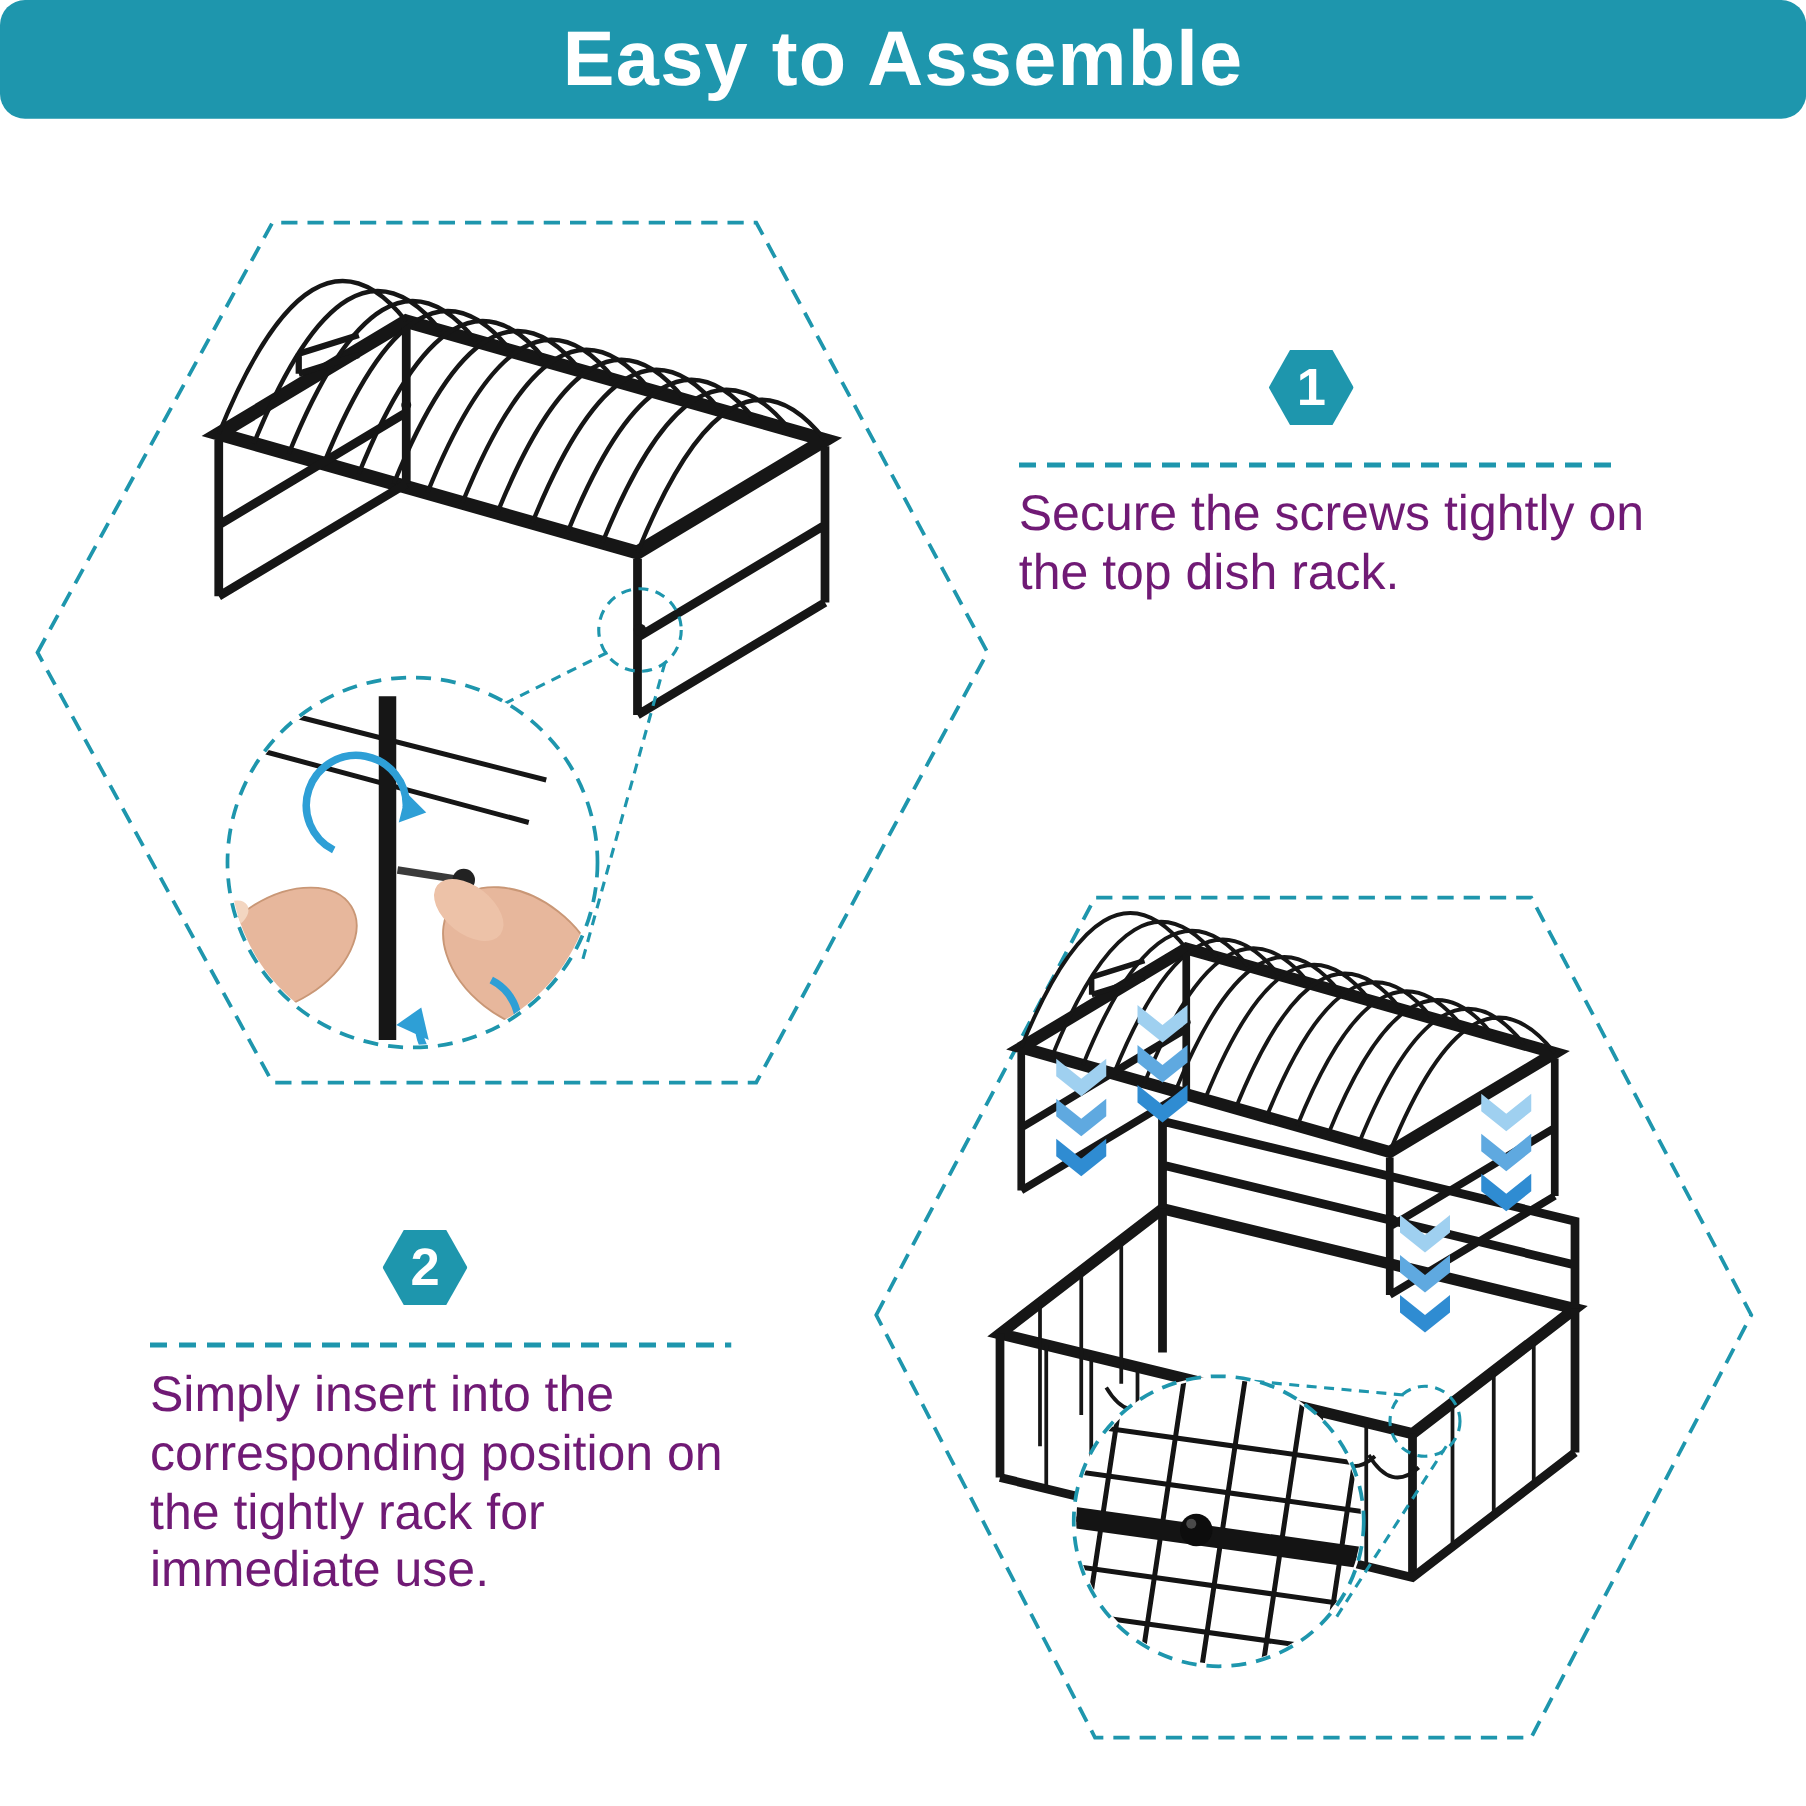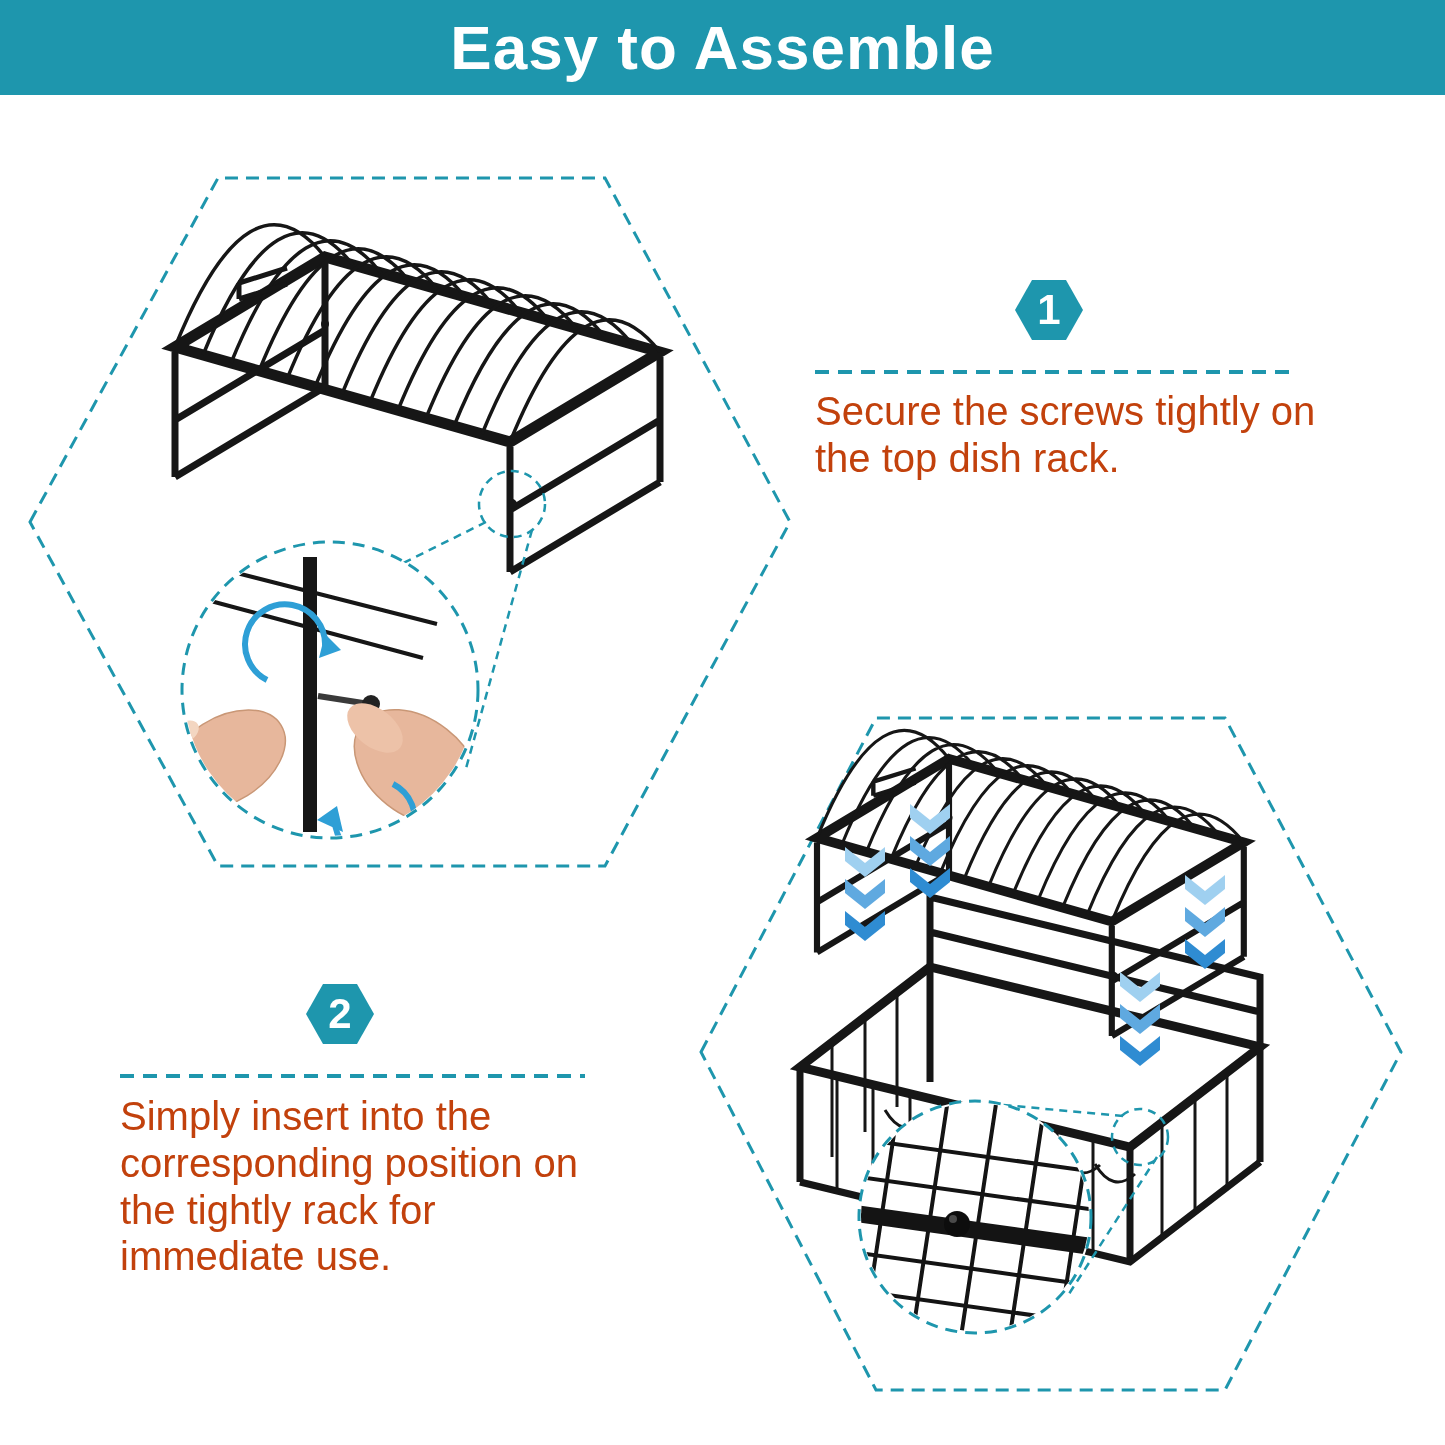--- a/index.html
+++ b/index.html
@@ -2,38 +2,38 @@
 <html><head>
 <meta charset="utf-8">
 <style>
   html,body{margin:0;padding:0;}
   body{
     width:1445px;height:1445px;position:relative;overflow:hidden;
     background:#ffffff;font-family:"Liberation Sans",sans-serif;
   }
   .banner{
     position:absolute;left:0;top:0;width:1445px;height:95px;
-    background:#1E96AD;display:flex;align-items:center;justify-content:center;
+    background:#1E96AD;display:flex;align-items:center;justify-content:center;border-radius:20px;
   }
   .banner .title{
     color:#ffffff;font-size:62px;font-weight:700;letter-spacing:1px;
   }
   .hexfig{position:absolute;}
   .badge{
     position:absolute;width:68px;height:60px;background:#1E96AD;
     clip-path:polygon(25% 0,75% 0,100% 50%,75% 100%,25% 100%,0 50%);
     color:#ffffff;display:flex;align-items:center;justify-content:center;
     font-size:42px;font-weight:700;
   }
   .dashline{
     position:absolute;height:4px;
     background:repeating-linear-gradient(90deg,#1E96AD 0 14px,transparent 14px 23px);
   }
   .steptext{
-    position:absolute;font-size:40px;line-height:1.17;color:#c2410c;
+    position:absolute;font-size:40px;line-height:1.17;color:#701a75;
   }
 </style>
 </head>
 <body>
 
 <svg width="0" height="0" style="position:absolute" aria-hidden="true">
   <defs>
     <g id="toprack" fill="none" stroke="#161616">
       <path d="M300 85 L635 180 L485 270 L150 175 Z" stroke-width="11"></path>
       <path stroke-width="3.5" d="M300 85 Q225 -10 150 175 M328 93 Q253 -2 178 183 M356 101 Q281 6 206 191 M384 109 Q309 14 234 199 M412 117 Q337 22 262 207 M440 125 Q365 30 290 215 M467 132 Q392 37 317 222 M495 140 Q420 45 345 230 M523 148 Q448 53 373 238 M551 156 Q476 61 401 246 M579 164 Q504 69 429 254 M607 172 Q532 77 457 262 M635 180 Q560 85 485 270"></path>

